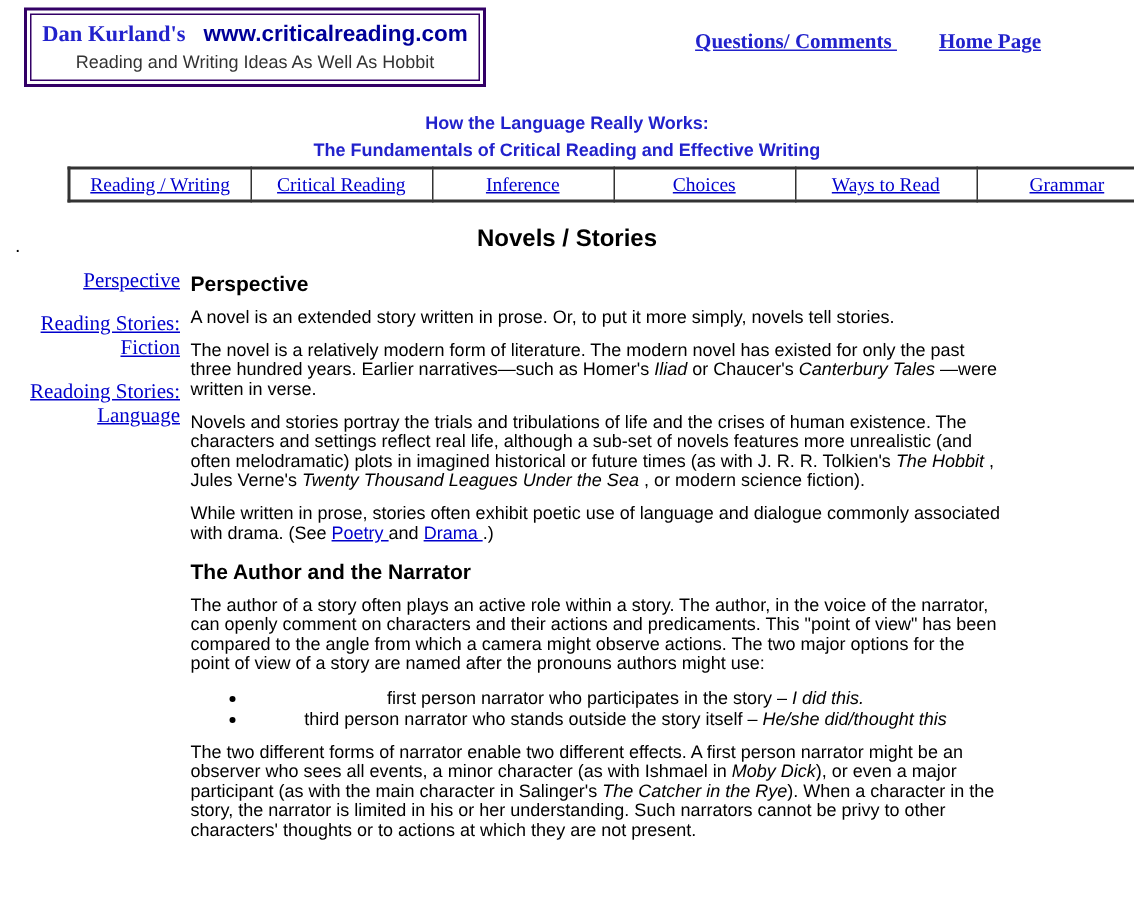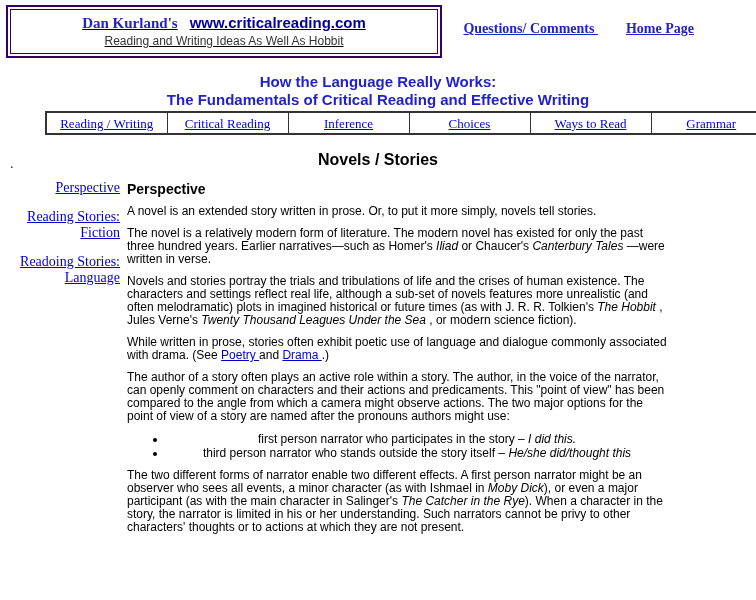--- a/index.html
+++ b/index.html
@@ -7,22 +7,22 @@
     width: 756px; height: 600px;
     overflow: hidden;
     background: #ffffff;
     font-family: "Liberation Sans", sans-serif;
   }
   a { cursor: pointer; text-align: right; }
 
   
   .masthead-row { display: flex; padding-top: 5px; }
   .site-box {
-    margin-left: 6px; width: 436px; box-sizing: border-box;
-    border: 2px solid #330066; flex: none; text-decoration: underline;
+    margin-left: 16px; width: 308px; box-sizing: border-box;
+    border: 2px solid #330066; flex: none;
   }
   .site-box-inner {
     border: 1px solid #330066; margin: 2px;
     text-align: center; padding: 4px 0 5px 0;
   }
   .owner {
     font-family: "Liberation Serif", serif; font-weight: bold;
     color: #2222cc; font-size: 15px; margin-right: 12px;
   }
   .site-url { font-weight: bold; color: #000099; font-size: 15px; }
@@ -32,21 +32,21 @@
     display: flex; gap: 28px; align-items: flex-start;
   }
   .mast-link {
     font-family: "Liberation Serif", serif; font-size: 14px; font-weight: bold;
     color: #2222cc; text-decoration: underline; white-space: pre;
   }
 
   
   .banner {
     margin-top: 15px; text-align: center;
-    color: #2222cc; font-weight: bold; font-size: 15px; line-height: 18px;
+    color: #2222cc; font-weight: bold; font-size: 12px; line-height: 18px;
   }
 
   
   table.nav {
     border-collapse: collapse; table-layout: fixed;
     margin-left: 45px; width: 728px;
     border: 2px solid #333333;
   }
   table.nav td {
     border: 1px solid #333333; text-align: center;
@@ -137,20 +137,21 @@
         <a>Perspective</a>
         <a>Reading Stories: Fiction</a>
         <a>Readoing Stories: Language</a>
       </div>
     <div class="article" id="article">
         <div class="sect-h">Perspective</div>
         <p><span>A novel is an extended story written in prose. Or, to put it more simply, novels tell stories.</span></p>
         <p><span>The novel is a relatively modern form of literature. The modern novel has existed for only the past three hundred years. Earlier narratives—such as Homer's </span><span class="it">Iliad</span><span> or Chaucer's </span><span class="it">Canterbury Tales</span><span> —were written in verse.</span></p>
         <p><span>Novels and stories portray the trials and tribulations of life and the crises of human existence. The characters and settings reflect real life, although a sub-set of novels features more unrealistic (and often melodramatic) plots in imagined historical or future times (as with J. R. R. Tolkien's </span><span class="it">The Hobbit</span><span> , Jules Verne's </span><span class="it">Twenty Thousand Leagues Under the Sea</span><span> , or modern science fiction).</span></p>
         <p><span>While written in prose, stories often exhibit poetic use of language and dialogue commonly associated with drama. (See </span><a class="tlink">Poetry </a><span>and </span><a class="tlink">Drama </a><span>.)</span></p>
+        <div class="sect-h">The Author and the Narrator</div>
         <p><span>The author of a story often plays an active role within a story. The author, in the voice of the narrator, can openly comment on characters and their actions and predicaments. This "point of view" has been compared to the angle from which a camera might observe actions. The two major options for the point of view of a story are named after the pronouns authors might use:</span></p>
         <ul>
           <li><span>first person narrator who participates in the story – </span><span class="it">I did this.</span></li>
           <li><span>third person narrator who stands outside the story itself – </span><span class="it">He/she did/thought this</span></li>
         </ul>
         <p><span>The two different forms of narrator enable two different effects. A first person narrator might be an observer who sees all events, a minor character (as with Ishmael in </span><span class="it">Moby Dick</span><span>), or even a major participant (as with the main character in Salinger's </span><span class="it">The Catcher in the Rye</span><span>). When a character in the story, the narrator is limited in his or her understanding. Such narrators cannot be privy to other characters' thoughts or to actions at which they are not present.</span></p>
       </div>
   </div>
 
 </div>

